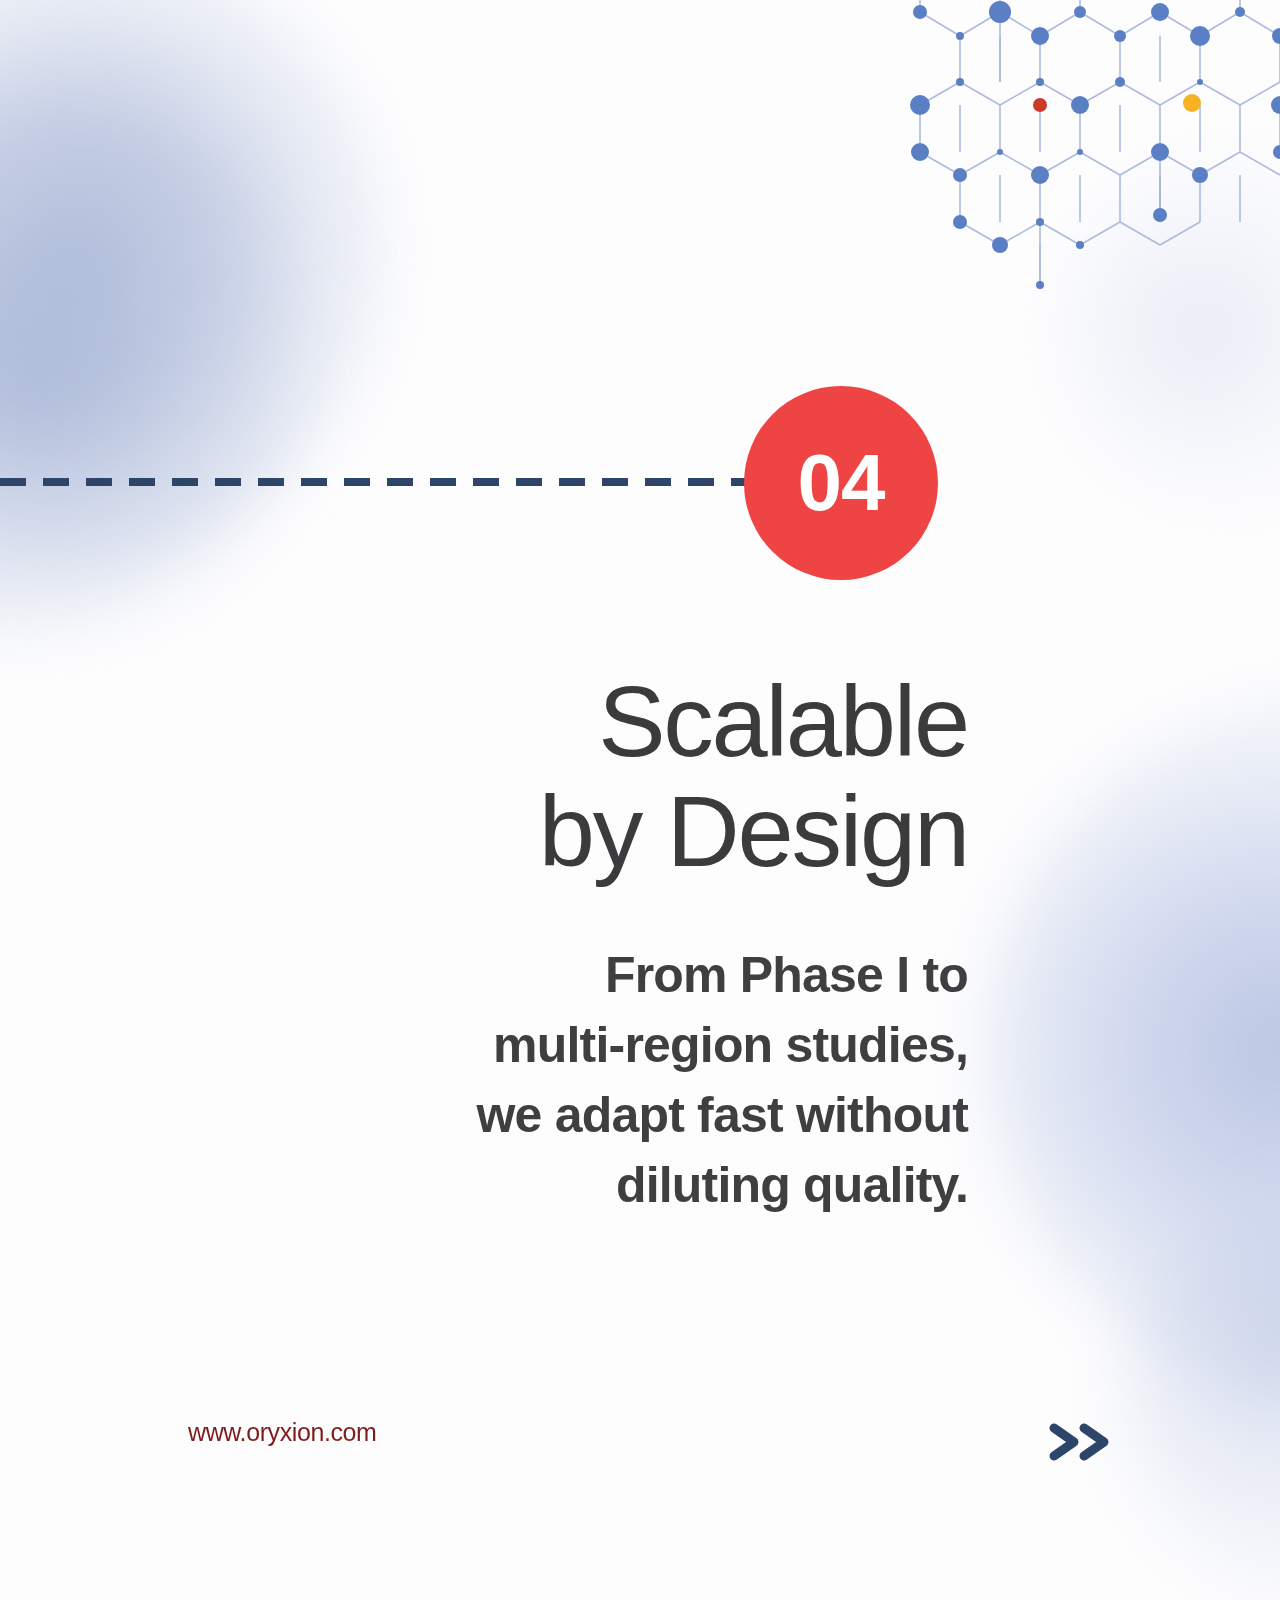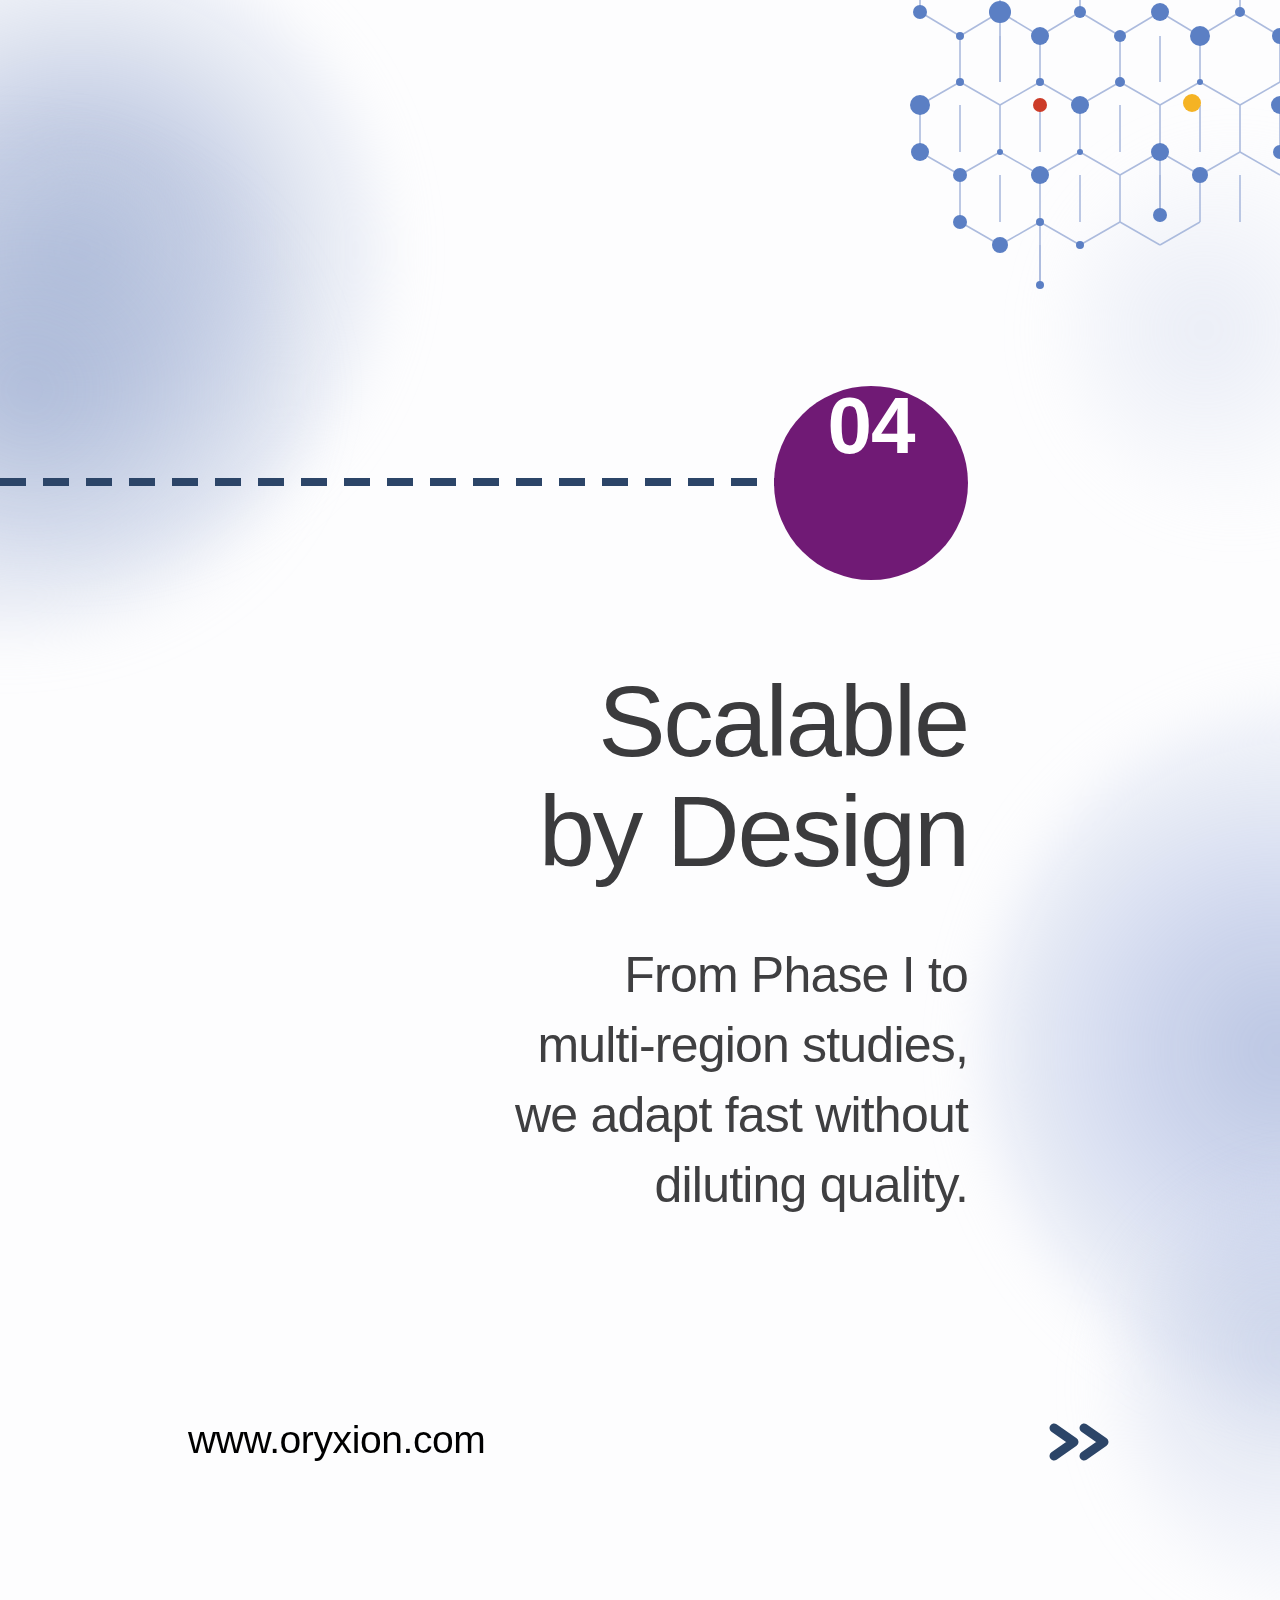--- a/index.html
+++ b/index.html
@@ -106,28 +106,28 @@
   .dashed-rule .dash {
     position: absolute;
     top: 0;
     height: 8px;
     background: #2c4568;
   }
 
   
   .step-badge {
     position: absolute;
-    left: 774px;
+    left: 744px;
     top: 386px;
     width: 194px;
     height: 194px;
     border-radius: 50%;
-    background: #701a75;
+    background: #ef4444;
     display: flex;
-    align-items: flex-start;
+    align-items: center;
     justify-content: center;
   }
   .step-badge .num {
     color: #ffffff;
     font-size: 80px;
     font-weight: 700;
     letter-spacing: -1px;
     line-height: 1;
     font-family: "Liberation Sans", sans-serif;
   }
@@ -150,34 +150,34 @@
 
   
   .body-copy {
     position: absolute;
     left: 300px;
     top: 890px;
     width: 668px;
     text-align: right;
     color: #3f3f41;
     font-size: 50px;
-    font-weight: 400;
+    font-weight: 700;
     line-height: 1.40;
     letter-spacing: -0.8px;
     font-family: "Liberation Sans", sans-serif;
     white-space: pre-line;
   }
 
   
   .footer-url {
     position: absolute;
     left: 188px;
     top: 1418px;
-    color: #000000;
-    font-size: 39px;
+    color: #7f1d1d;
+    font-size: 25px;
     font-weight: 400;
     letter-spacing: -0.4px;
     font-family: "Liberation Sans", sans-serif;
   }
   .footer-arrows {
     position: absolute;
     left: 1046px;
     top: 1418px;
     width: 68px;
     height: 48px;

